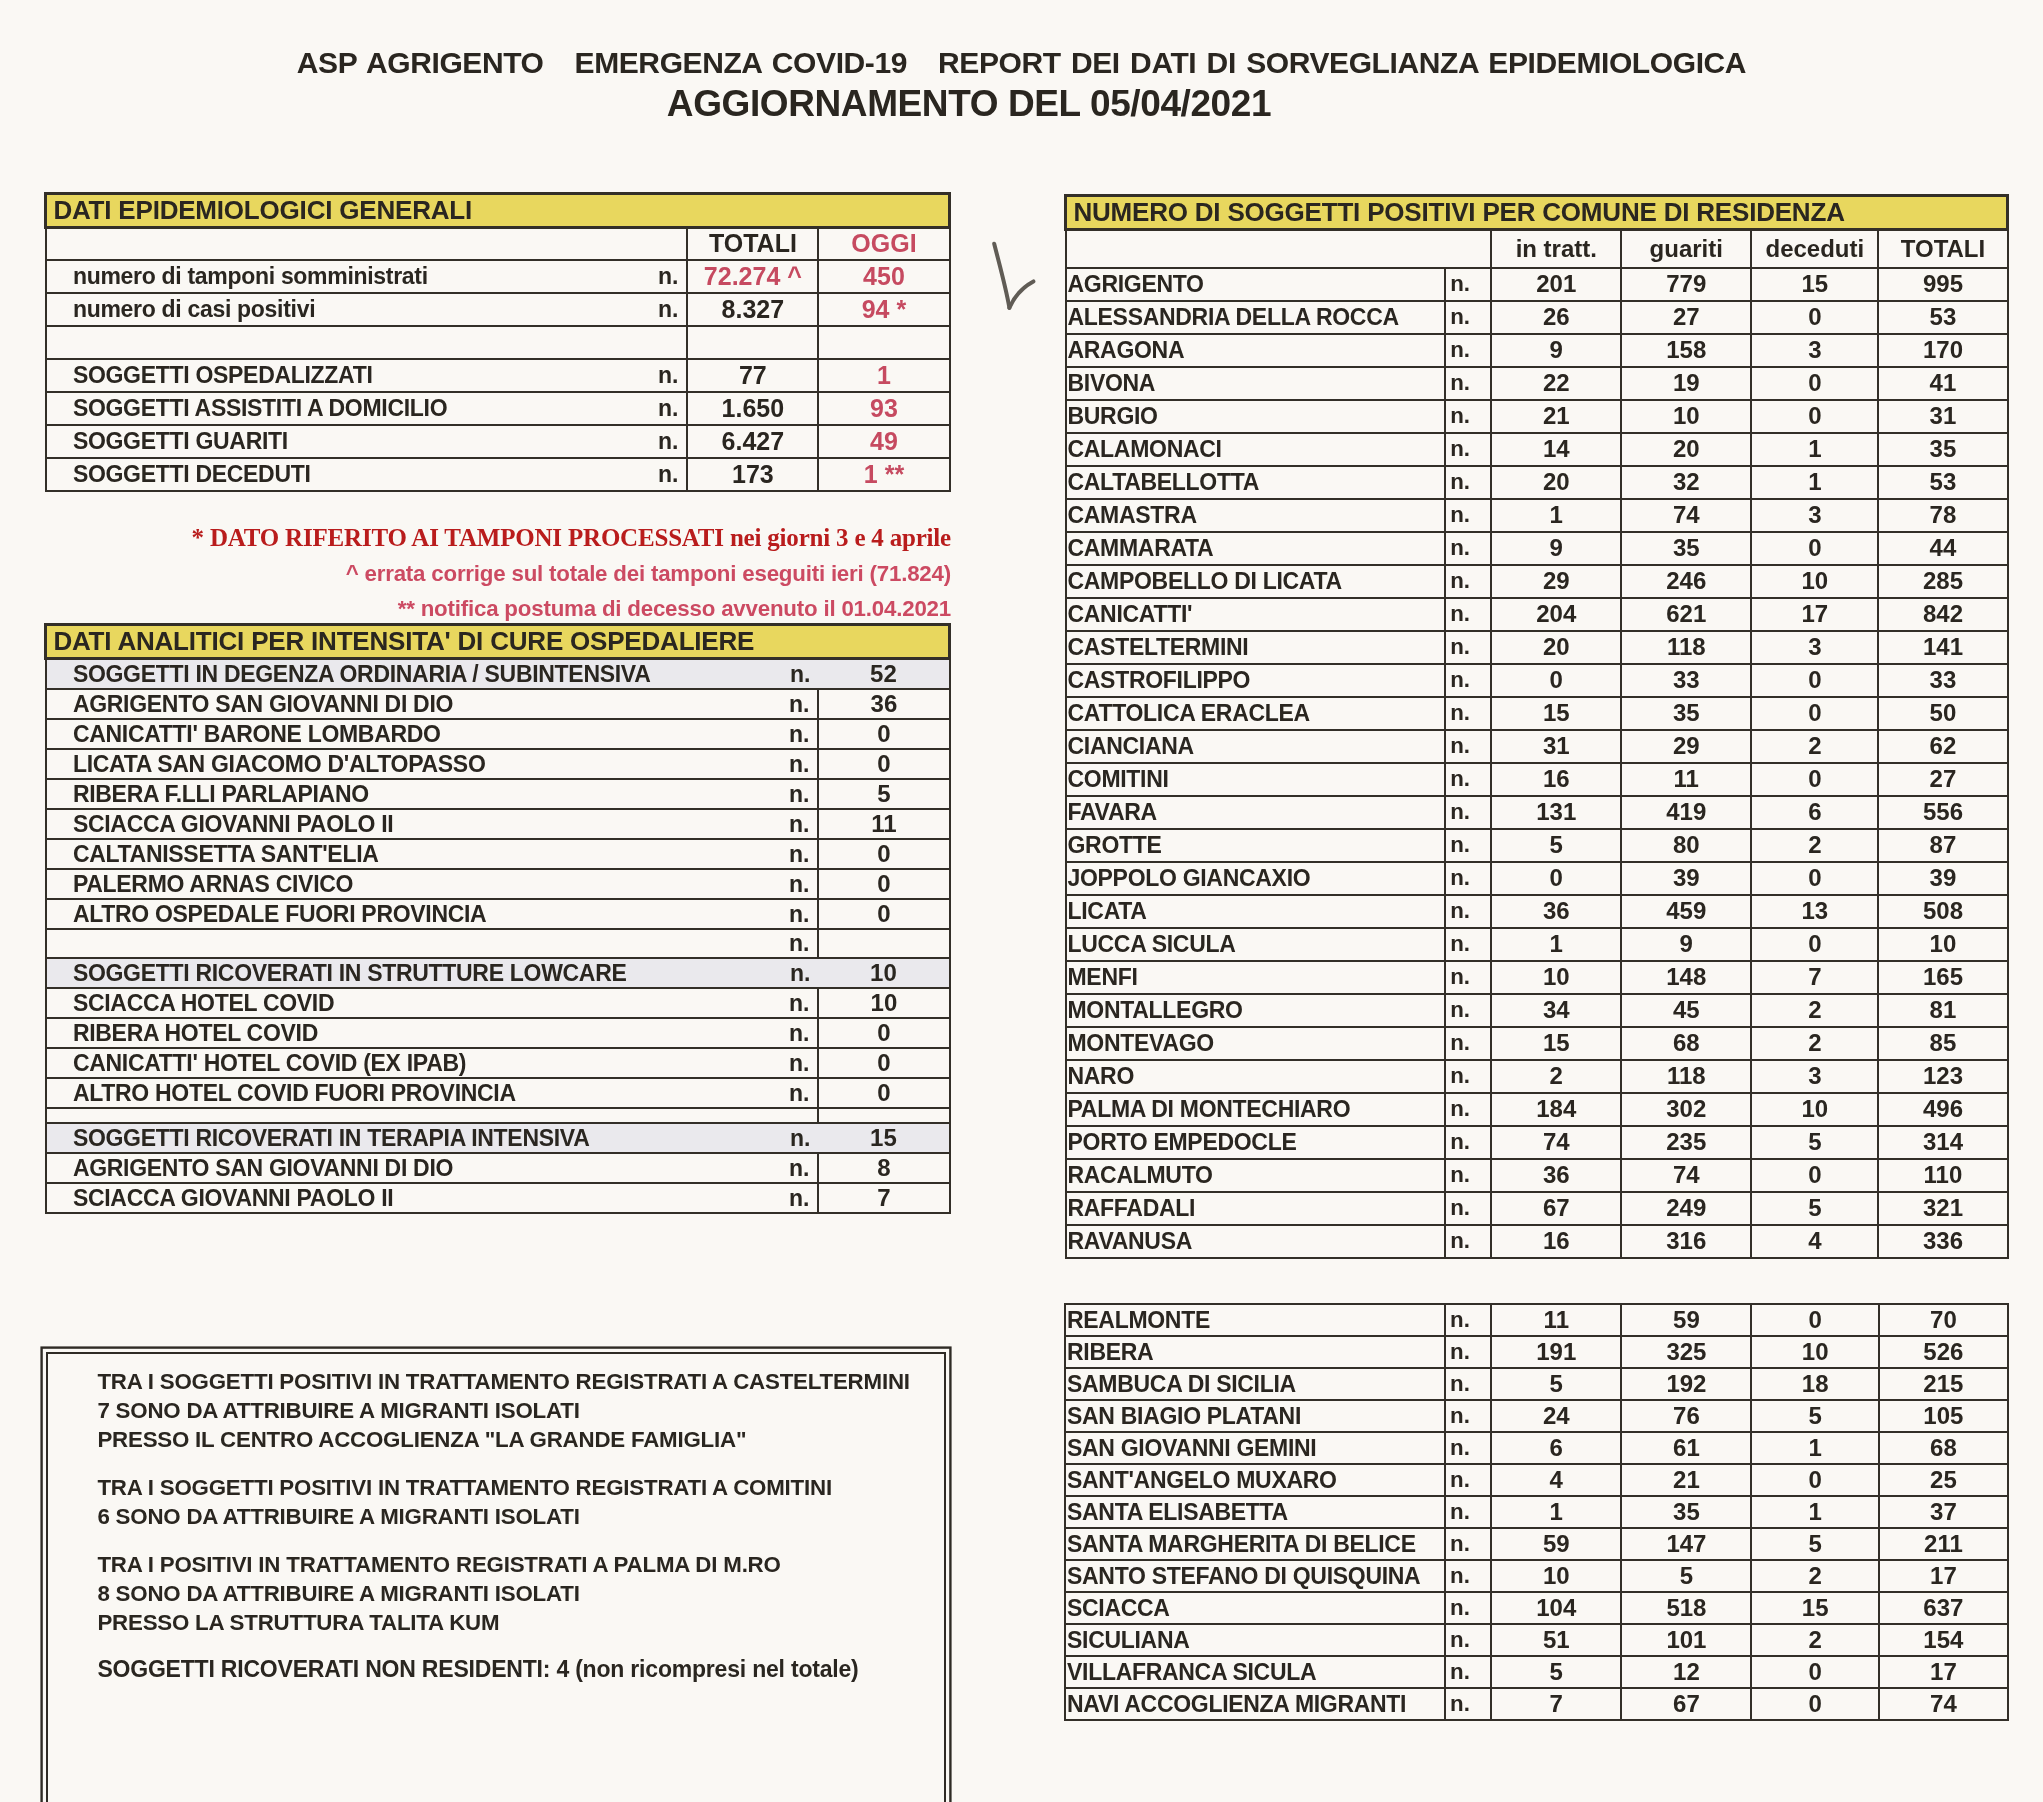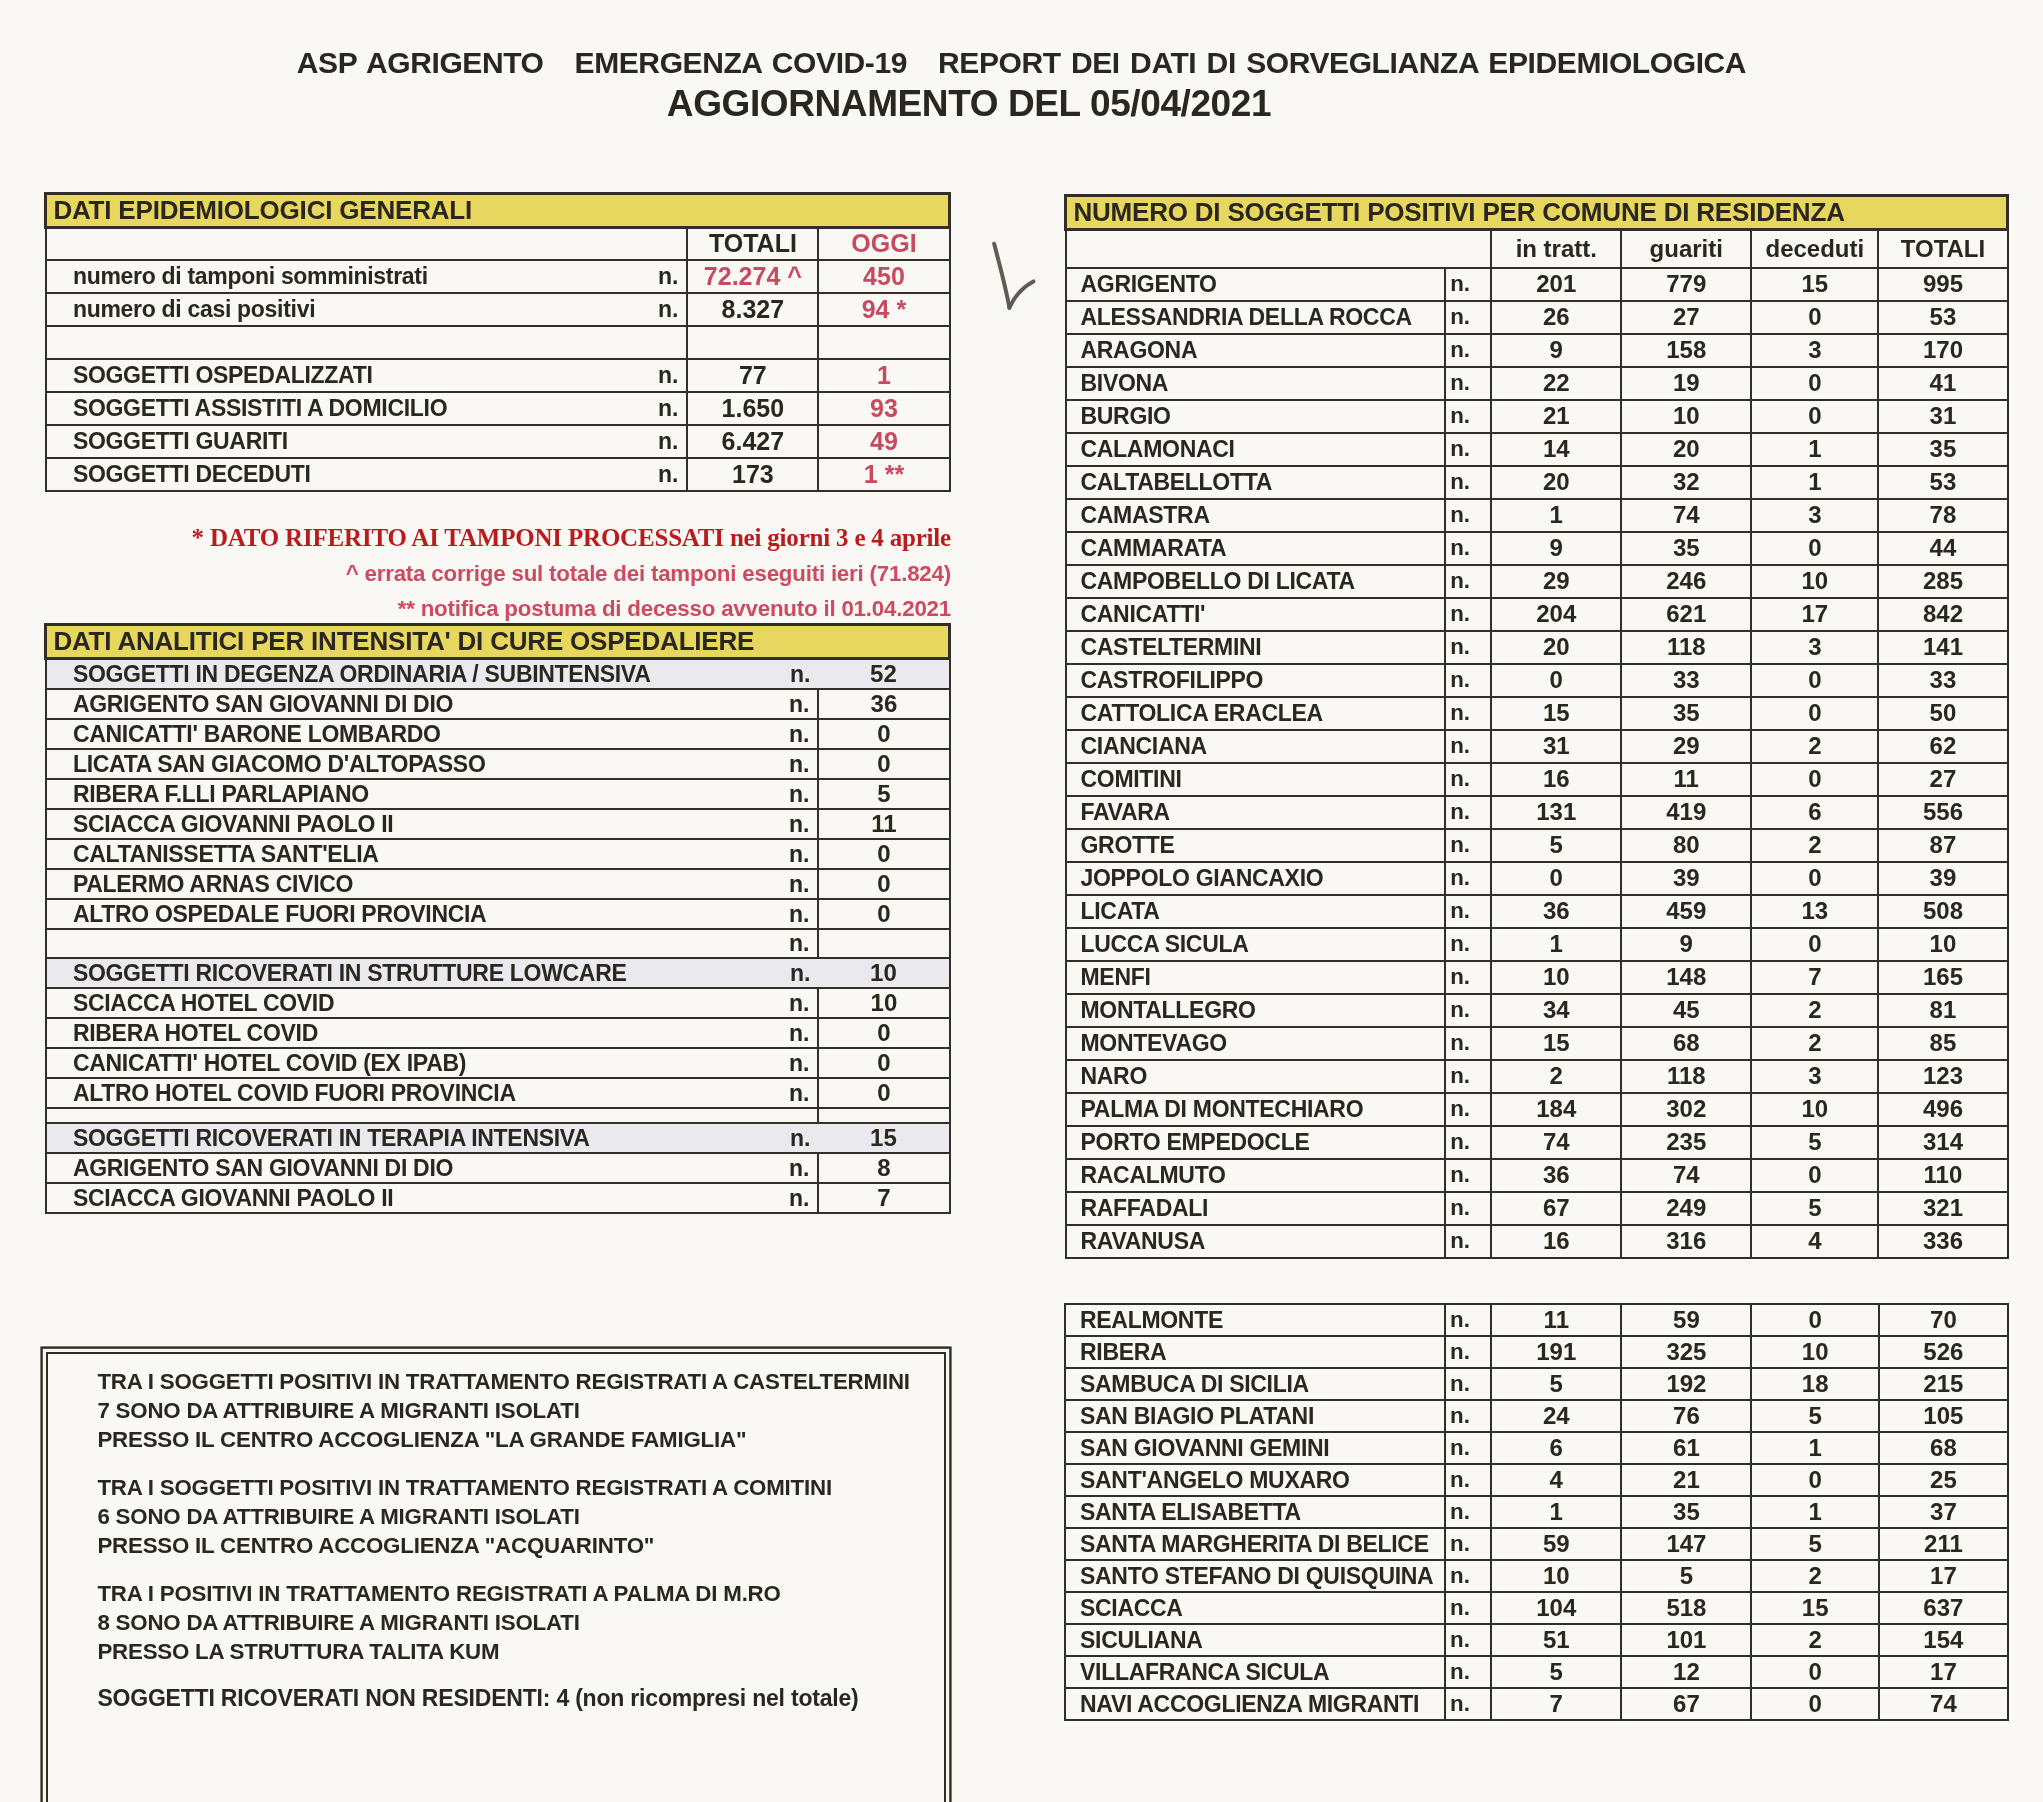--- a/index.html
+++ b/index.html
@@ -71,21 +71,21 @@
   }
   .nline { font-size: 22.3px; line-height: 29px; letter-spacing: -0.2px; }
   .nblock { margin-bottom: 19px; }
   .note-footer { font-size: 23px; margin-top: 17.6px; letter-spacing: -0.2px; }
 
   
   .tc { position: absolute; top: 0; left: 0; }
   .tc tr.band th { height: 30px; }
   .tc .colhead td { height: 38px; font-size: 24px; text-align: center; }
   .tc tbody td { height: 33px; }
-  .tc .name { font-size: 23px; letter-spacing: -0.3px; padding-left: 14px; }
+  .tc .name { font-size: 23px; letter-spacing: -0.3px; padding-left: 1px; }
   .tc .ncol { font-size: 22.3px; padding-left: 4px; padding-right: 1.6px; }
   .tc .num  { font-size: 24px; }
   .tc2 { position: absolute; top: 1109px; left: 0; }
   .tc2 tbody td { height: 32px; }
 
   .pen-mark { position: absolute; left: 983px; top: 239px; opacity: 0.85; }
 </style>
 </head>
 <body>
 
@@ -385,21 +385,20 @@
     <div class="notes-box">
       <div id="notes-blocks">
           <div class="nblock">
             <div class="nline">TRA I SOGGETTI POSITIVI IN TRATTAMENTO REGISTRATI A CASTELTERMINI</div>
             <div class="nline">7 SONO DA ATTRIBUIRE A MIGRANTI ISOLATI</div>
             <div class="nline">PRESSO IL CENTRO ACCOGLIENZA "LA GRANDE FAMIGLIA"</div>
           </div>
           <div class="nblock">
             <div class="nline">TRA I SOGGETTI POSITIVI IN TRATTAMENTO REGISTRATI A COMITINI</div>
             <div class="nline">6 SONO DA ATTRIBUIRE A MIGRANTI ISOLATI</div>
-            <div class="nline">PRESSO IL CENTRO ACCOGLIENZA "ACQUARINTO"</div>
           </div>
           <div class="nblock">
             <div class="nline">TRA I POSITIVI IN TRATTAMENTO REGISTRATI A PALMA DI M.RO</div>
             <div class="nline">8 SONO DA ATTRIBUIRE A MIGRANTI ISOLATI</div>
             <div class="nline">PRESSO LA STRUTTURA TALITA KUM</div>
           </div>
         </div>
       <div class="note-footer">SOGGETTI RICOVERATI NON RESIDENTI: 4 (non ricompresi nel totale)</div>
     </div>
 

